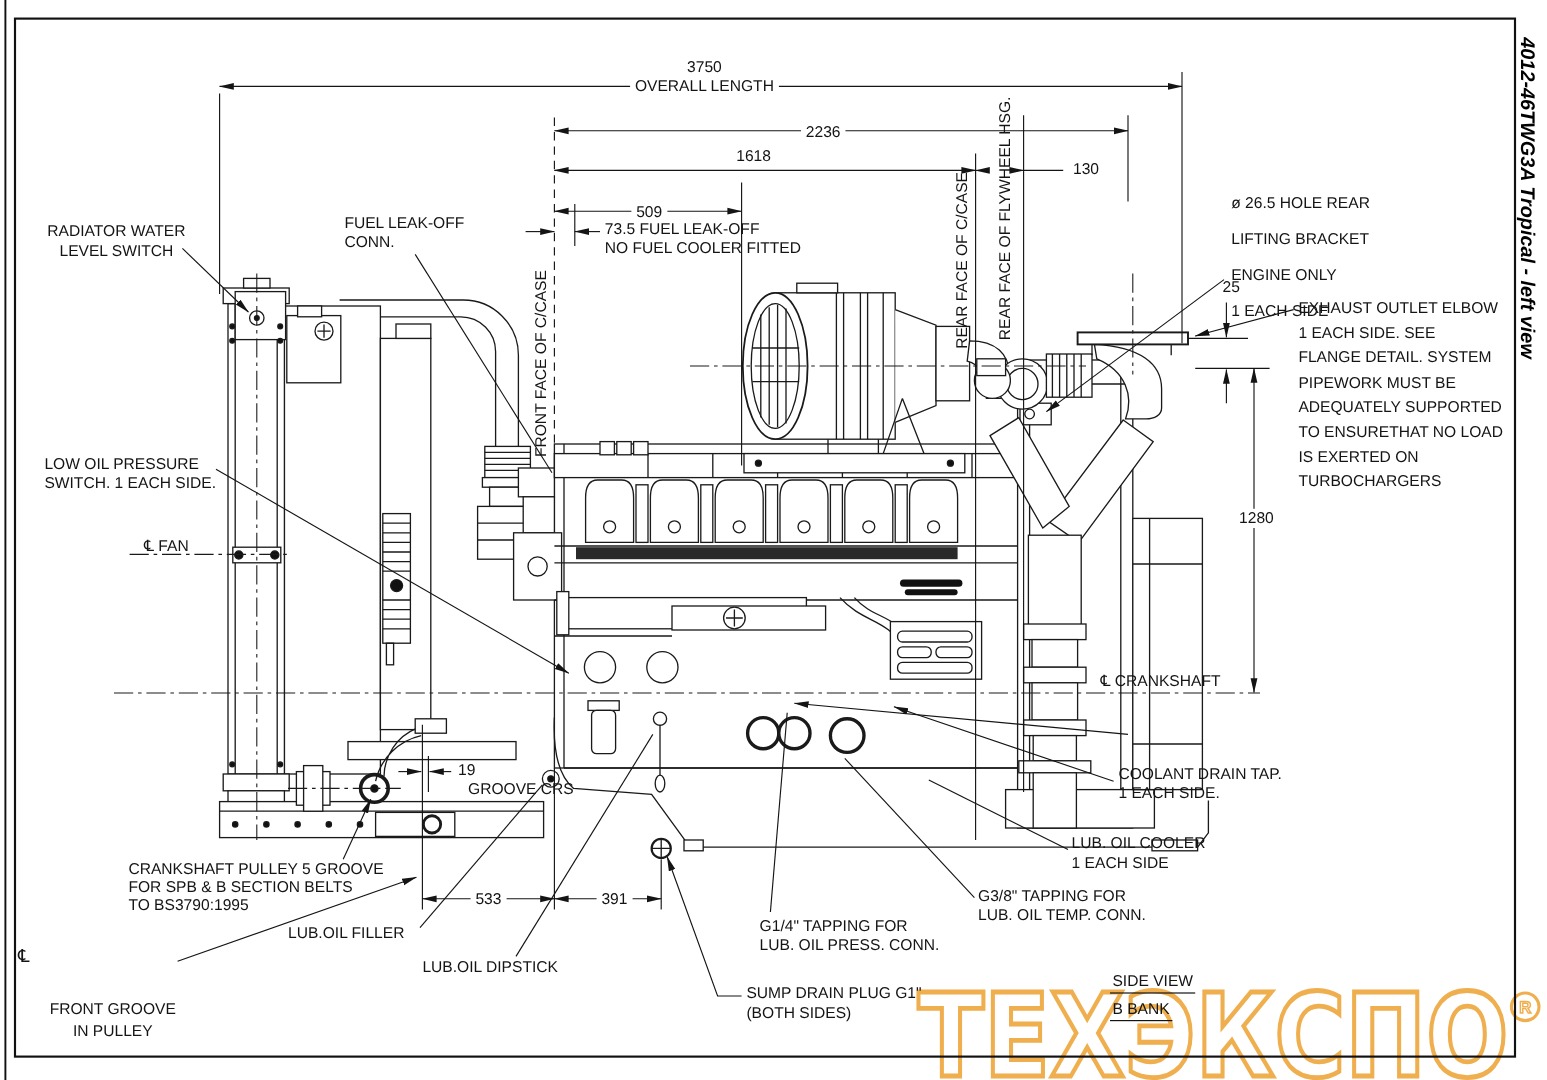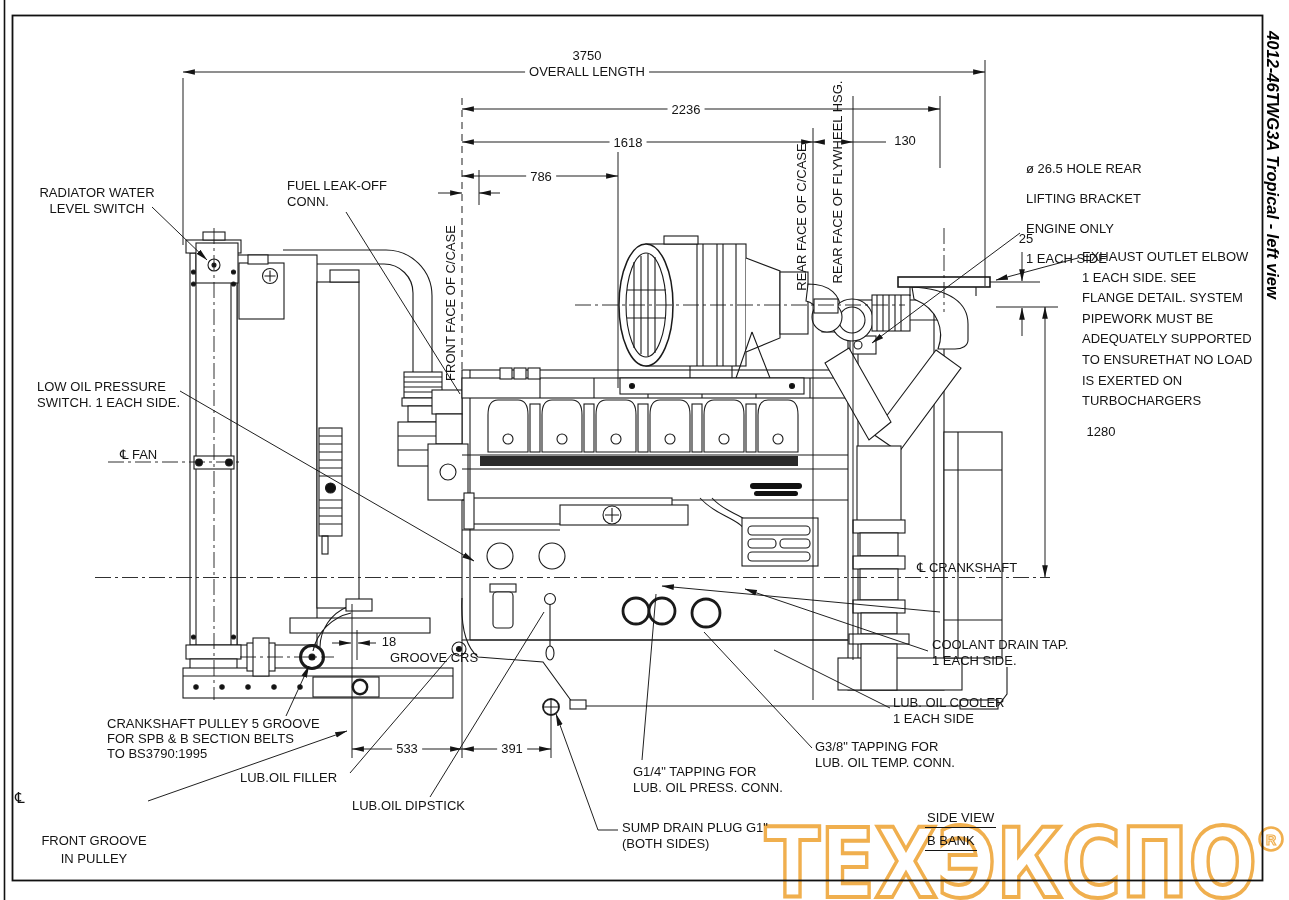--- a/index.html
+++ b/index.html
@@ -296,37 +296,39 @@
     <path d="M618,830 H598 L556,714" marker-end="url(#ma)"></path>
     <line x1="350" y1="773" x2="452" y2="654"></line>
     <line x1="430" y1="797" x2="544" y2="612"></line>
     <line x1="286" y1="716" x2="309" y2="666" marker-end="url(#ma)"></line>
     <line x1="148" y1="801" x2="347" y2="731" marker-end="url(#ma)"></line>
   </g>
 </svg>
 
 <div class="lbl dim ctr" style="left:587px;top:48px;"><span>3750</span><br><span>OVERALL LENGTH</span></div>
 <div class="lbl dim" style="left:686px;top:102px;">2236</div>
-<div class="lbl dim" style="left:628px;top:135px;">1618</div>
+<div class="lbl dim" style="left:628px;top:122px;">1618</div>
 <div class="lbl dim" style="left:905px;top:133px;">130</div>
-<div class="lbl dim" style="left:541px;top:169px;">786</div>
+<div class="lbl dim" style="left:541px;top:169px;">509</div>
 <div class="lbl dim" style="left:1026px;top:231px;background:transparent;">25</div>
-<div class="lbl dim" style="left:1101px;top:424px;">1280</div>
+<div class="lbl dim" style="left:1047px;top:424px;">1280</div>
 <div class="lbl dim" style="left:407px;top:741px;">533</div>
 <div class="lbl dim" style="left:512px;top:741px;">391</div>
-<div class="lbl dim" style="left:389px;top:634px;background:transparent;">18</div>
+<div class="lbl dim" style="left:389px;top:634px;background:transparent;">19</div>
 <div class="lbl" style="left:366px;top:650px;margin-left:24px;">GROOVE CRS</div>
 
 <div class="lbl ctr" style="left:36px;top:185px;width:122px;">RADIATOR WATER
 LEVEL SWITCH</div>
 <div class="lbl" style="left:287px;top:178px;">FUEL LEAK-OFF
 CONN.</div>
 <div class="lbl" style="left:37px;top:379px;">LOW OIL PRESSURE
 SWITCH. 1 EACH SIDE.</div>
 <div class="lbl" style="left:120px;top:447px;">℄ FAN</div>
+<div class="lbl" style="left:504px;top:183px;">73.5 FUEL LEAK-OFF
+NO FUEL COOLER FITTED</div>
 <div class="lbl lh20" style="left:1026px;top:154px;">ø 26.5 HOLE REAR
 LIFTING BRACKET
 ENGINE ONLY
 1 EACH SIDE</div>
 <div class="lbl" style="left:1082px;top:247px;line-height:20.6px;">EXHAUST OUTLET ELBOW
 1 EACH SIDE. SEE
 FLANGE DETAIL. SYSTEM
 PIPEWORK MUST BE
 ADEQUATELY SUPPORTED
 TO ENSURETHAT NO LOAD

